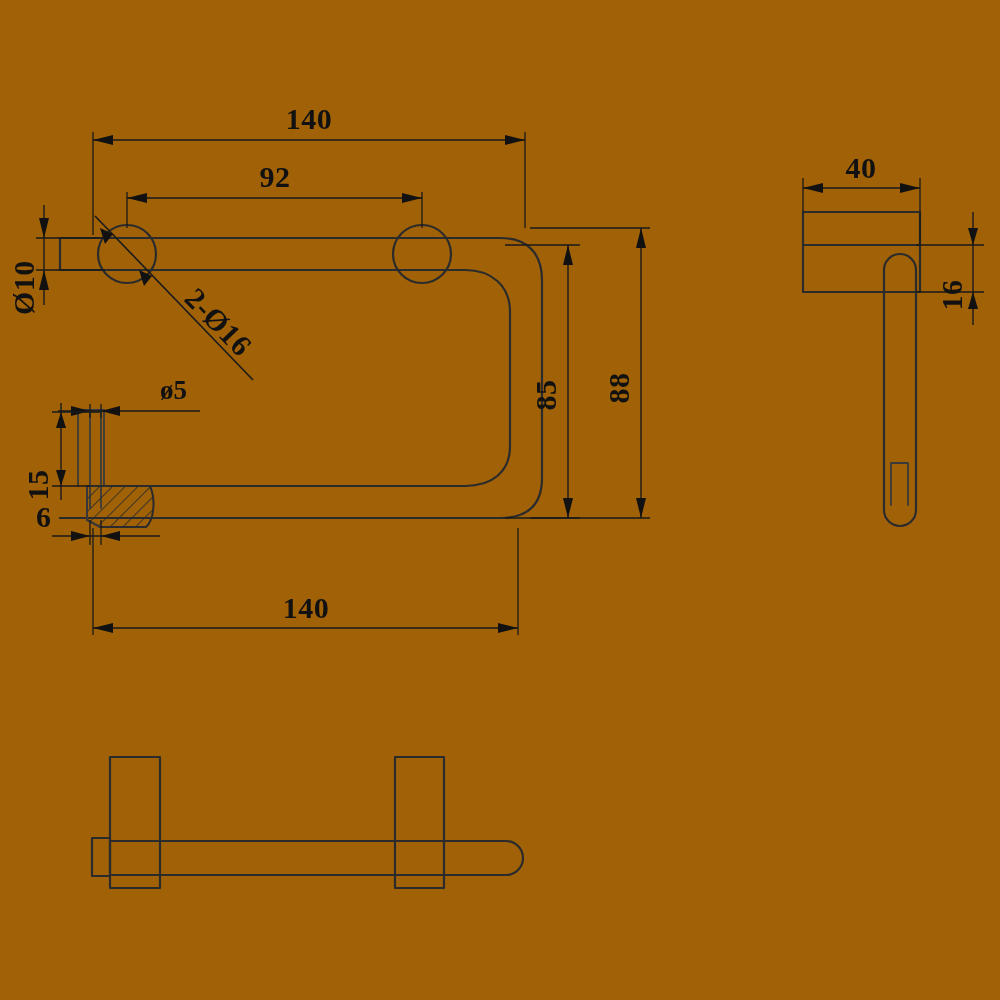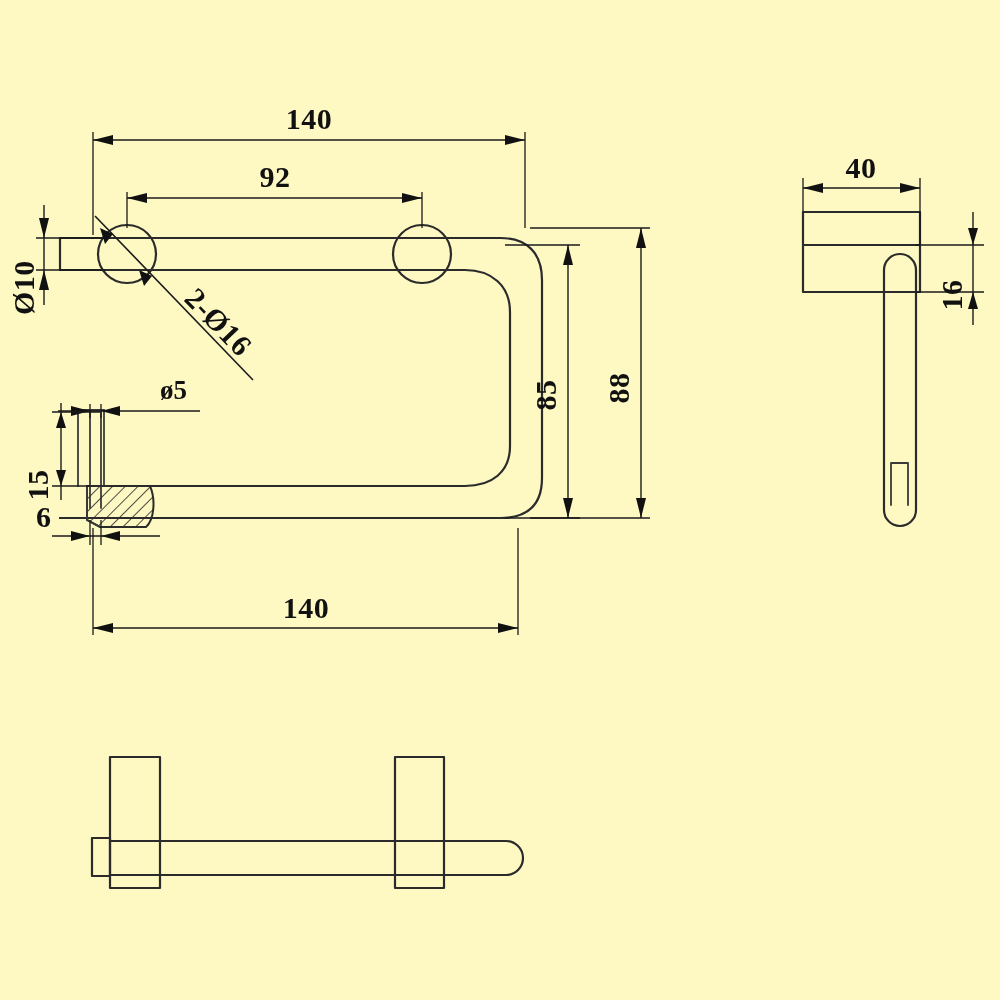--- a/index.html
+++ b/index.html
@@ -8,21 +8,21 @@
     padding: 0;
     background: #ffffff;
   }
   body {
     font-family: "Liberation Sans", sans-serif;
   }
   #drawing-sheet {
     position: relative;
     width: 1000px;
     height: 1000px;
-    background: #fef9c3;
+    background: #a16207;
     overflow: hidden;
   }
   #drawing-svg {
     display: block;
     width: 1000px;
     height: 1000px;
   }
   .outline {
     fill: none;
     stroke: #2b2b2b;

